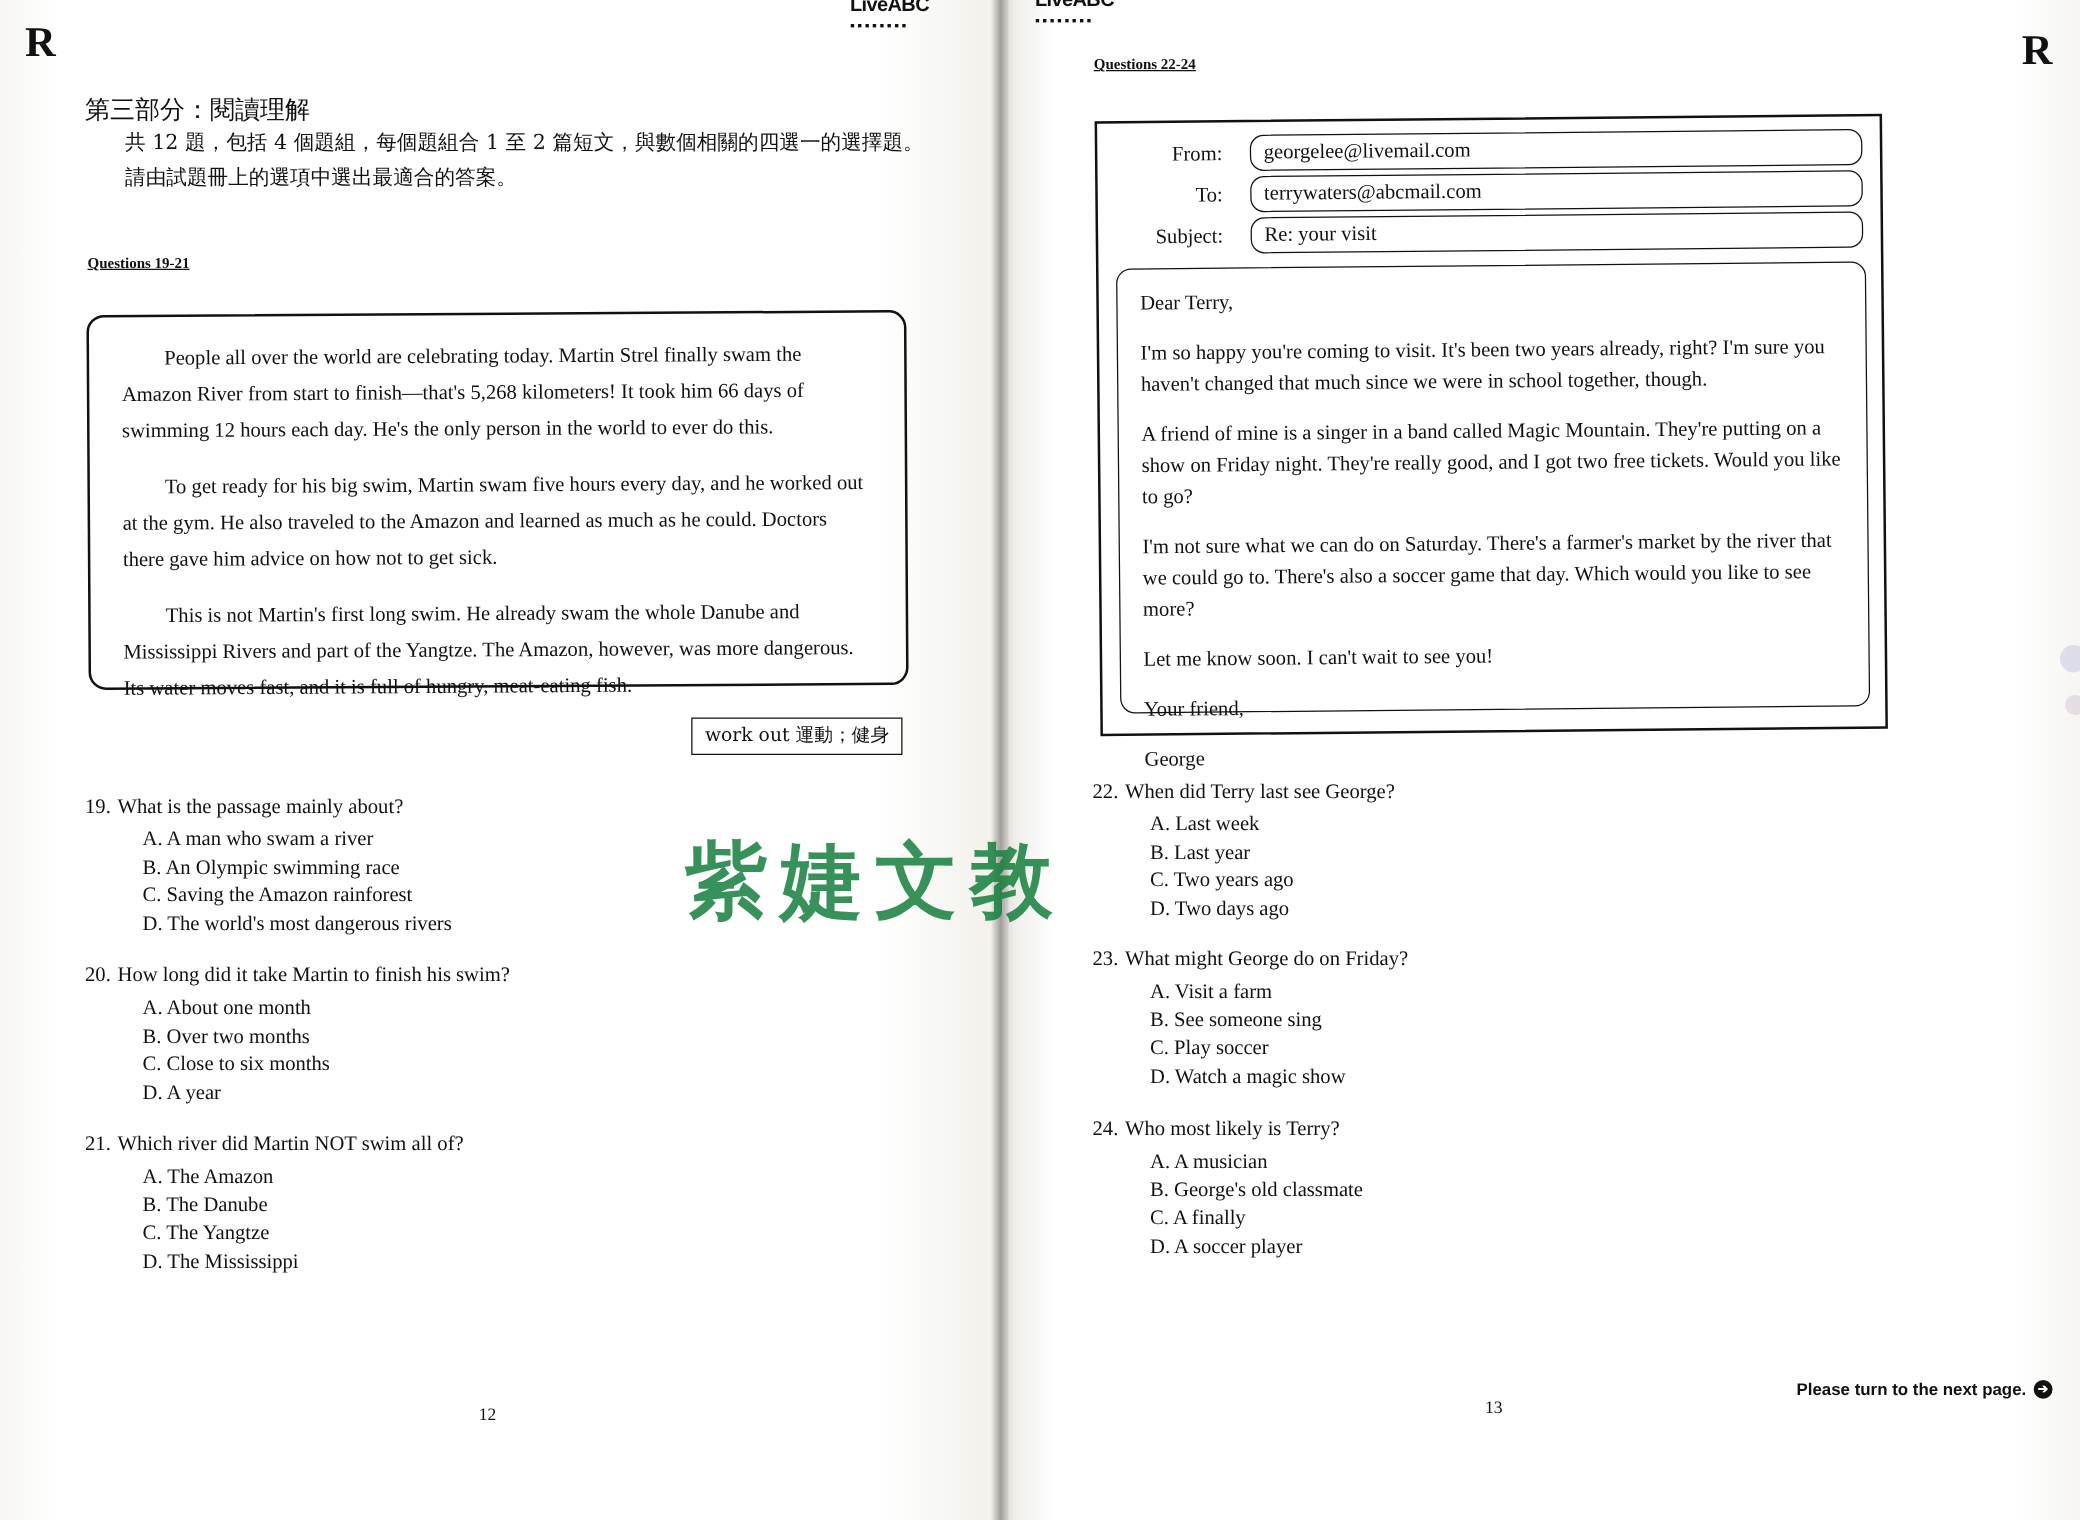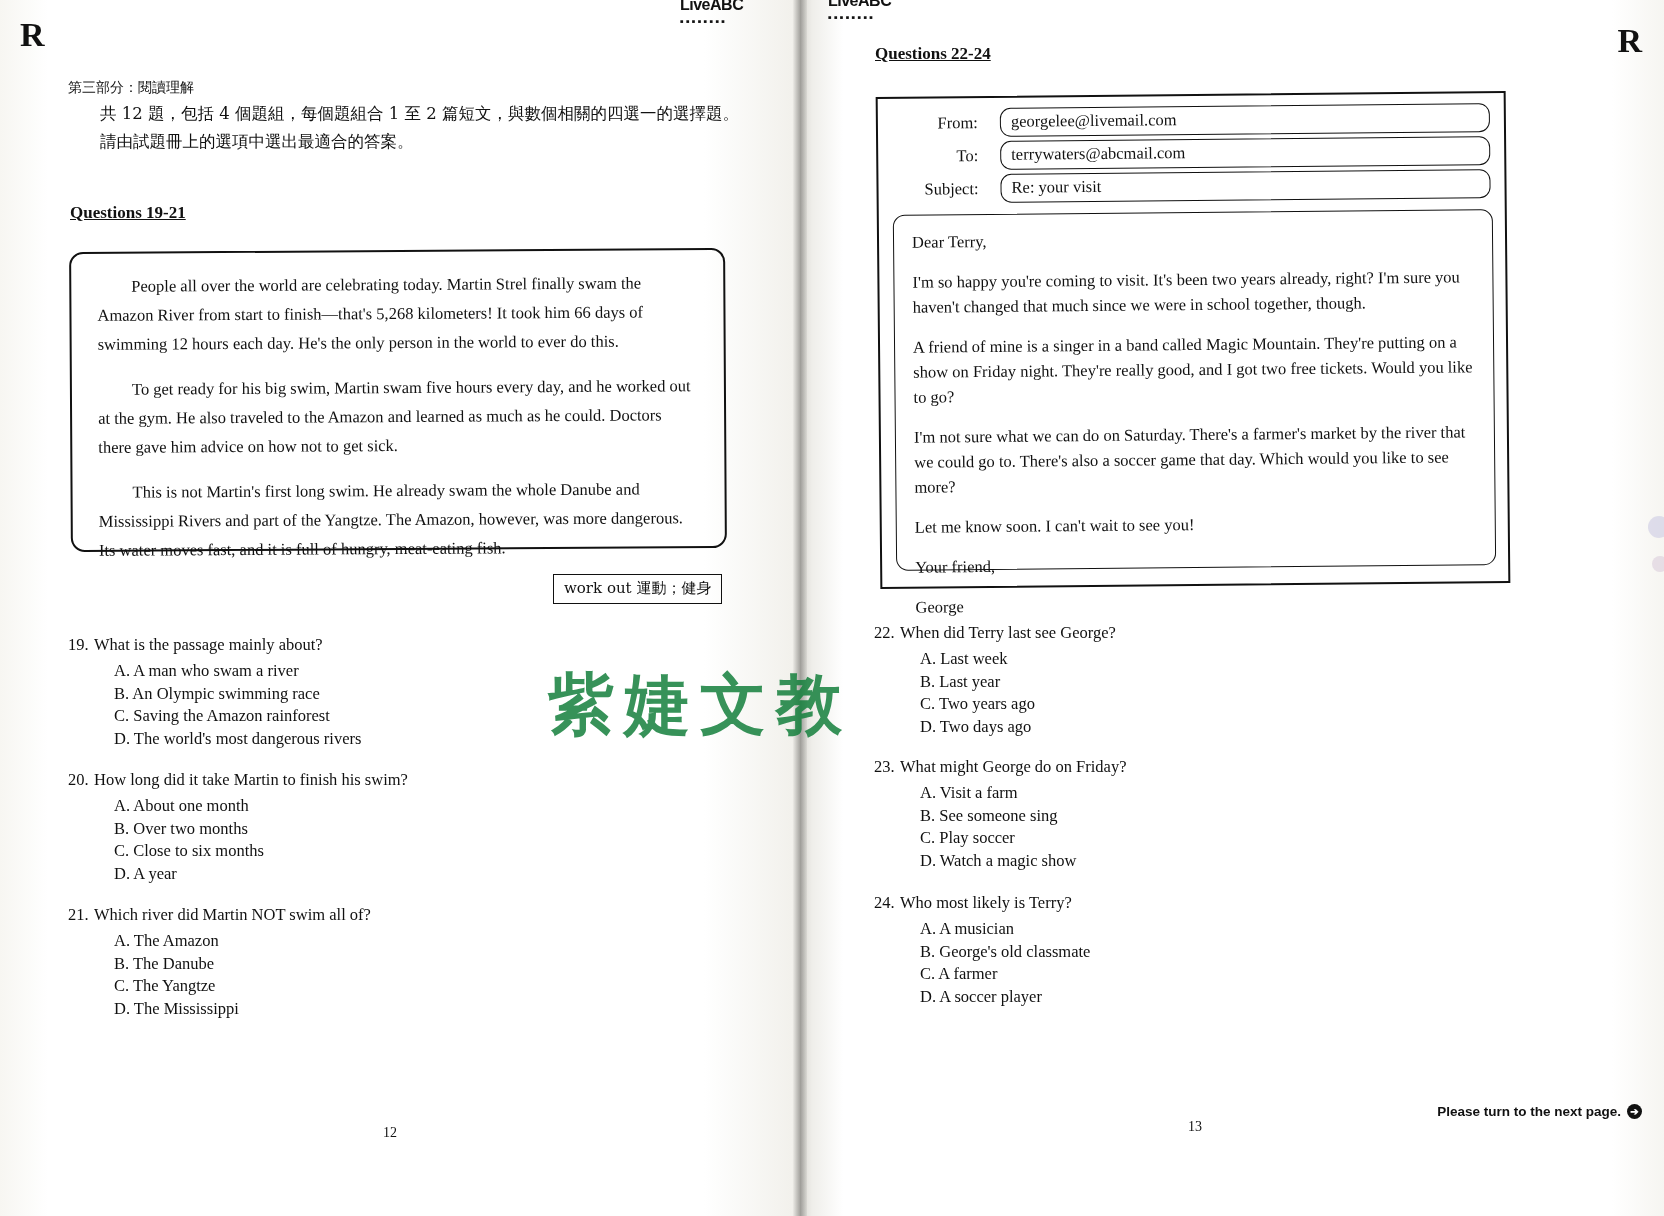--- a/index.html
+++ b/index.html
@@ -75,37 +75,37 @@
   .liveabc-right .dots {
     display: block;
     font-size: 11px;
     letter-spacing: 2px;
     margin-top: 1px;
   }
 
   .cn-head {
     position: absolute;
     left: 68px; top: 74px;
-    font-size: 14px;
+    font-size: 20px;
     font-family: "DejaVu Serif", serif;
     line-height: 26px;
   }
   .cn-body {
     position: absolute;
     left: 100px; top: 100px;
     width: 650px;
     font-size: 16.5px;
     font-family: "DejaVu Serif", serif;
     line-height: 28px;
   }
 
   .qhead {
     position: absolute;
     font-weight: bold;
-    font-size: 17px;
+    font-size: 12px;
     text-decoration: underline;
     font-family: "Liberation Serif", serif;
   }
   #qhead-19 { left: 70px; top: 203px; }
   #qhead-22 { left: 875px; top: 44px; }
 
   .passage-box {
     position: absolute;
     left: 70px; top: 250px;
     width: 656px;
@@ -392,21 +392,21 @@
     <div class="opt">D. Watch a magic show</div>
   </div>
 
   <div class="qblock" id="q24">
     <div class="qline">
       <span class="qnum">24.</span>
       <span>Who most likely is Terry?</span>
     </div>
     <div class="opt">A. A musician</div>
     <div class="opt">B. George's old classmate</div>
-    <div class="opt">C. A farmer</div>
+    <div class="opt">C. A finally</div>
     <div class="opt">D. A soccer player</div>
   </div>
 
   <div class="pagenum" id="pagenum-right">13</div>
 
   <div class="turn-note">
     <span>Please turn to the next page.</span>
     <span class="arrow">➔</span>
   </div>
 

